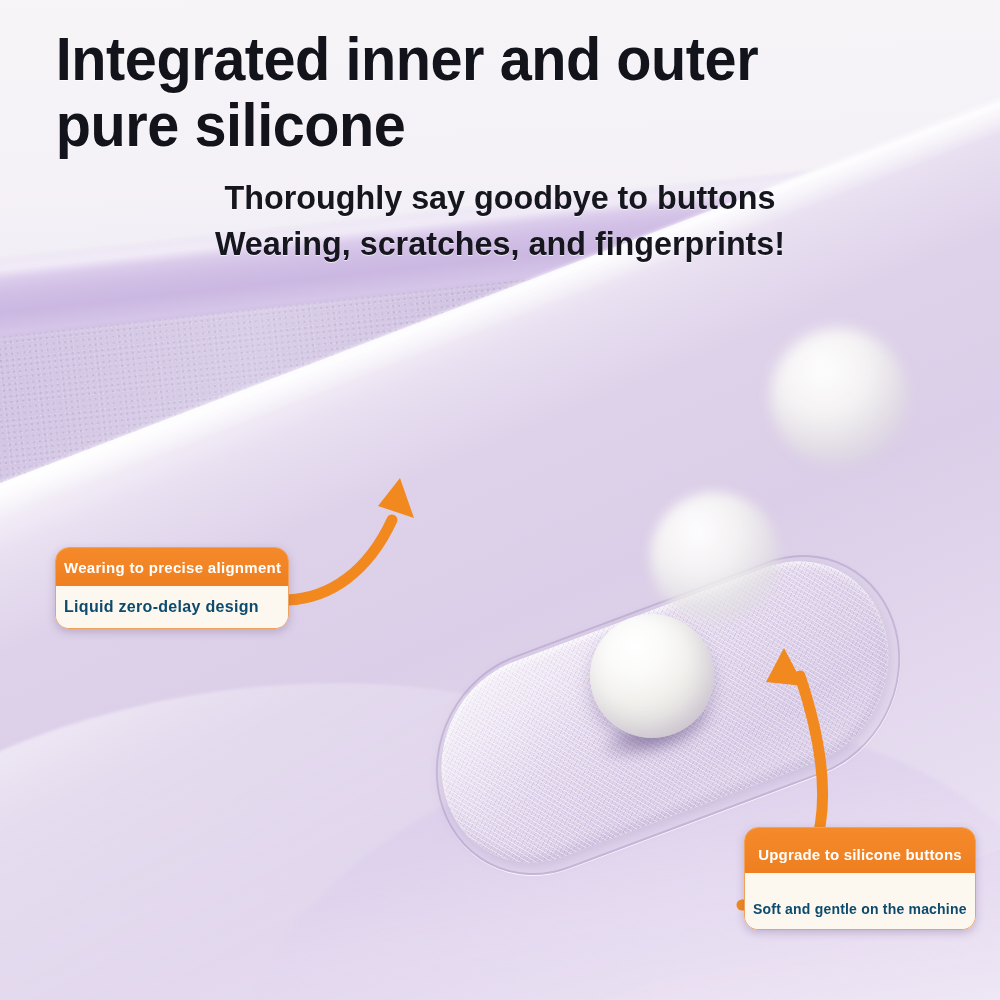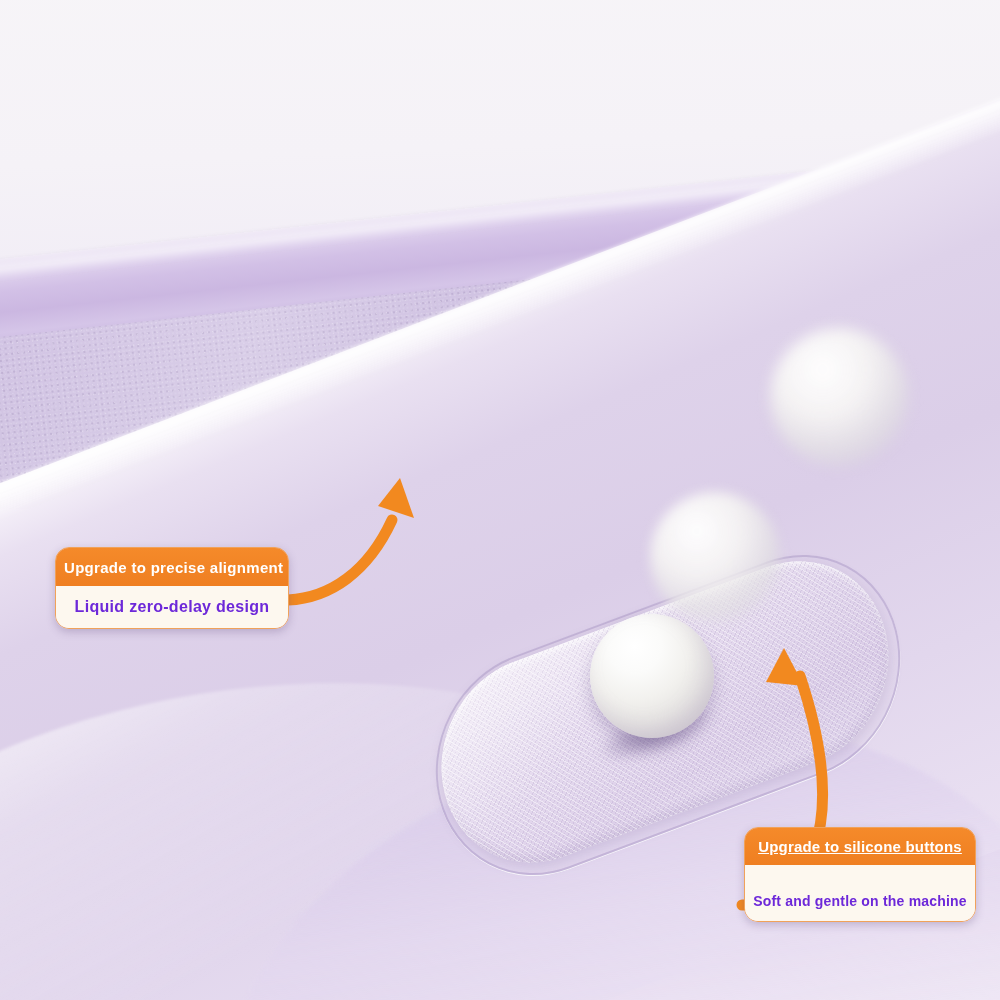--- a/index.html
+++ b/index.html
@@ -410,23 +410,22 @@
   }
   .callout .row-top {
     background: linear-gradient(180deg, #f58a2a 0%, #ef7f21 100%);
     color: #ffffff;
     font-weight: 700;
     text-align: center;
     white-space: nowrap;
   }
   .callout .row-bot {
     background: #fdf8ef;
-    color: #6d28d9;
+    color: #0c4a6e;
     font-weight: 700;
-    text-align: center;
     white-space: nowrap;
   }
 
   #callout-alignment {
     left: 55px; top: 547px;
     width: 232px;
   }
   #callout-alignment .row-top {
     font-size: 15px;
     letter-spacing: 0.3px;
@@ -438,22 +437,21 @@
     padding: 12px 8px 12px 8px;
   }
 
   #callout-buttons {
     left: 744px; top: 827px;
     width: 230px;
   }
   #callout-buttons .row-top {
     font-size: 15px;
     letter-spacing: 0.2px;
-    padding: 10px 8px 10px 8px;
-    text-decoration: underline;
+    padding: 18px 8px 10px 8px;
   }
   #callout-buttons .row-bot {
     font-size: 14px;
     letter-spacing: 0.2px;
     padding: 28px 8px 12px 8px;
   }
 
   
   .arrow-layer {
     position: absolute;
@@ -540,23 +538,33 @@
     </g>
     <g fill="none">
       <path d="M760,900 C 830,880 838,790 800,676" stroke="#F2891F" stroke-width="11" stroke-linecap="round" fill="none"></path>
       <polygon points="784,648 804,686 766,682" fill="#F2891F"></polygon>
     </g>
     <g fill="none">
       <path d="M742,905 L 790,905" stroke="#F2891F" stroke-width="11" stroke-linecap="round"></path>
     </g>
   </svg>
 
+  <div class="copy">
+    <h1 class="headline">
+      <span class="hl-line">Integrated inner and outer</span><br>
+      <span class="hl-line">pure silicone</span>
+    </h1>
+    <p class="subhead">
+      <span class="l">Thoroughly say goodbye to buttons</span>
+      <span class="l">Wearing, scratches, and fingerprints!</span>
+    </p>
+  </div>
 
   <div class="callout" id="callout-alignment">
-    <div class="row-top">Upgrade to precise alignment</div>
+    <div class="row-top">Wearing to precise alignment</div>
     <div class="row-bot">Liquid zero-delay design</div>
   </div>
 
   <div class="callout" id="callout-buttons">
     <div class="row-top">Upgrade to silicone buttons</div>
     <div class="row-bot">Soft and gentle on the machine</div>
   </div>
 
 </div>
 

